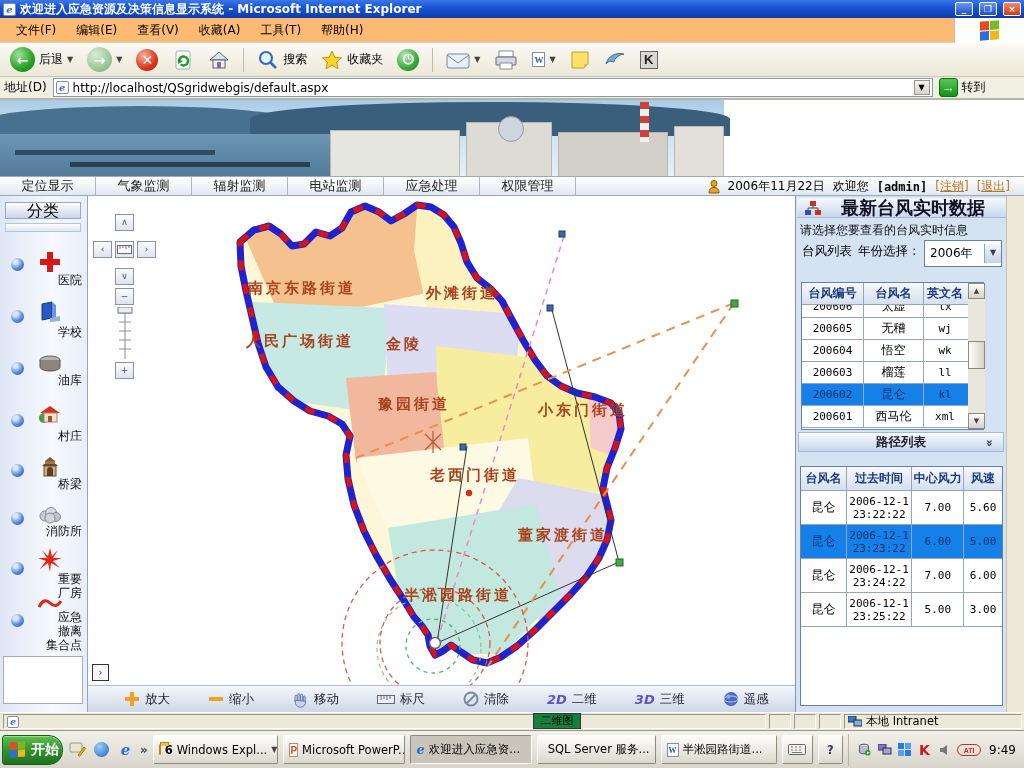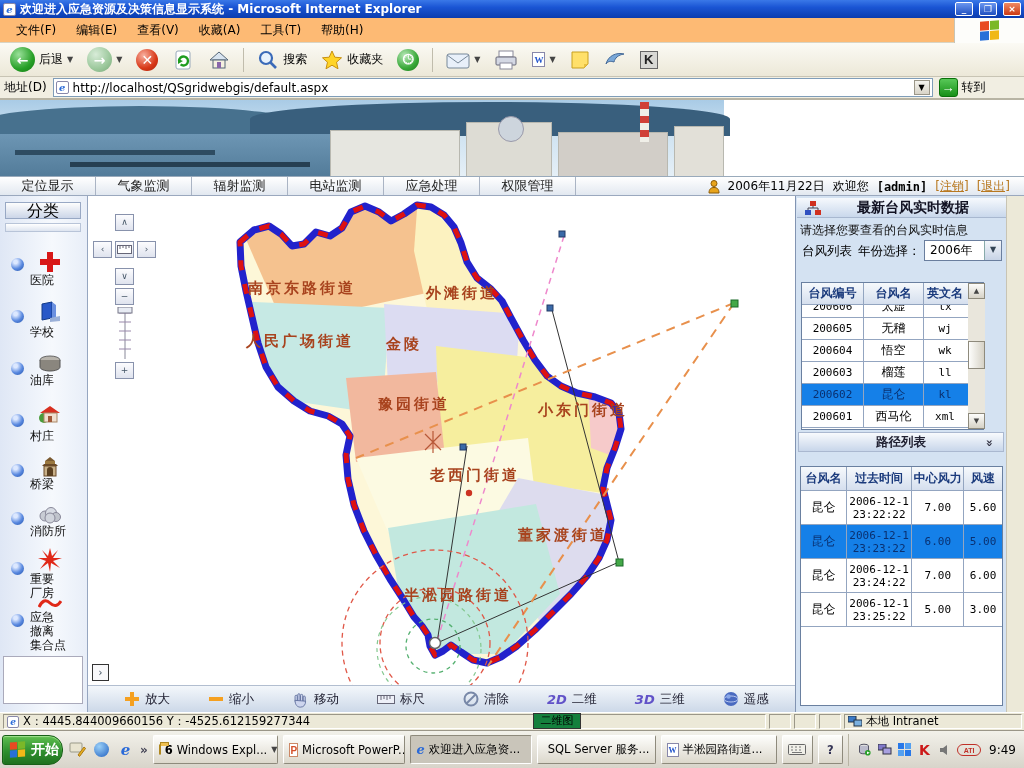--- a/index.html
+++ b/index.html
@@ -62,41 +62,41 @@
 
 #sidebar{left:0;top:196px;width:88px;height:516px;background:linear-gradient(90deg,#dfe7f5,#f6f9fd 60%,#e8eef8);
   border-right:1px solid #96a6c0}
 #sbhead{left:5px;top:6px;width:76px;height:17px;background:linear-gradient(180deg,#fdfdfd,#ccd6e8);
   border:1px solid #98a8c4;text-align:center;font-size:16px;line-height:15px}
 #sbhead2{left:5px;top:27px;width:76px;height:9px;background:linear-gradient(180deg,#fff,#dde4f0);border:1px solid #b8c4d8}
 .sbitem{position:absolute;left:0;width:88px;display:flex;align-items:center}
 .bullet{position:absolute;left:11px;width:13px;height:13px;border-radius:50%;
   background:radial-gradient(circle at 35% 30%,#dce8ff 15%,#5b8ae0 55%,#1c4ea8)}
 .sbicon{position:absolute;left:38px;width:24px;height:24px}
-.sblabel{position:absolute;left:30px;width:52px;text-align:left;font-size:12px;line-height:13px;color:#111}
+.sblabel{position:absolute;left:30px;width:52px;text-align:right;font-size:12px;line-height:13px;color:#111}
 #sbbox{left:3px;top:460px;width:80px;height:48px;background:#fff;border:1px solid #aab}
 
 #maparea{left:88px;top:196px;width:707px;height:489px;background:#fff;overflow:hidden}
 .panbtn{position:absolute;width:19px;height:17px;background:linear-gradient(180deg,#fcfcfe,#dfe3ee);
   border:1px solid #8892ac;color:#456;font-size:9px;text-align:center;line-height:15px}
 #expandbtn{position:absolute;left:4px;top:468px;width:17px;height:17px;background:#f8f8fa;border:1px solid #333;
   text-align:center;font-size:10px;line-height:15px;color:#345}
 #maptoolbar{left:88px;top:685px;width:707px;height:27px;background:linear-gradient(180deg,#f3f7fb,#ccd8e8);
   border-top:1px solid #b2bed0;display:flex;align-items:center;gap:38px;padding-left:36px}
 .mtb{display:flex;align-items:center;gap:5px;font-size:12.5px;color:#223}
 .mtb .pfx{font-weight:bold;font-style:italic;color:#6152c8;font-size:13px}
 
 #rpanel{left:795px;top:196px;width:211px;height:516px;background:#d4e2f2;border-left:1px solid #8294b2;font-size:12px}
 #rphead{left:1px;top:2px;width:209px;height:20px;background:linear-gradient(180deg,#f6f9fd,#c9d8ec);
   border-bottom:1px solid #a8b8d0;display:flex;align-items:center;gap:10px;padding:0 8px}
-#rphead .t{margin-left:26px;font-weight:bold;color:#112;font-size:14px}
+#rphead .t{margin-left:10px;font-weight:bold;color:#112;font-size:18px}
 #rpprompt{left:4px;top:26px;font-size:12px;color:#111}
 #rplist{left:6px;top:47px;font-size:12.5px}
 #rpyear{left:62px;top:47px;font-size:12.5px}
-#yearsel{left:128px;top:44px;width:78px;height:21px;background:#fff;border:1px solid #6a7e9e;display:flex;align-items:center}
+#yearsel{left:128px;top:44px;width:78px;height:27px;background:#fff;border:1px solid #6a7e9e;display:flex;align-items:center}
 #yearsel .v{flex:1;padding-left:5px;font-size:12px}
 #yearsel .dd{width:17px;height:19px;background:linear-gradient(180deg,#f2f5fa,#c8d4e6);border-left:1px solid #8aa;
   text-align:center;font-size:8px;line-height:18px;color:#345}
 .trow{display:flex;border-bottom:1px solid #93a5c0;background:#fff}
 .trow.hdr{background:linear-gradient(180deg,#f6f9fc,#d5dfee);font-weight:bold;color:#1a3a7c}
 .trow div{border-right:1px solid #93a5c0;display:flex;align-items:center;justify-content:center;text-align:center}
 .trow div:last-child{border-right:none}
 .trow.sel{background:#1580e8;color:#0a3070}
 .mono{font-family:"DejaVu Sans Mono","Liberation Mono",monospace;font-size:11px}
 .t1r{height:22px}.t1c1{width:62px}.t1c2{width:60px}.t1c3{width:42px}
@@ -631,21 +631,20 @@
         <div class="t2c4 mono">3.00</div>
       </div>
     </div>
   </div>
 
   <div id="redge" class="abs"></div>
 
   <div id="statusbar" class="abs">
     <span class="pane" style="width:560px">
       <span class="ie-pageicon" style="width:12px;height:12px;line-height:10px;font-size:9px">e</span>
-      <span>X：4445.844009660156 Y：-4525.612159277344</span>
     </span>
     <span class="pane" style="width:200px"></span>
     <span class="pane" style="width:22px"></span>
     <span class="pane" style="width:22px"></span>
     <span class="pane" style="width:22px"></span>
     <span class="pane" style="flex:1;margin-right:2px">
       <svg width="14" height="12" viewBox="0 0 14 12">
         <rect x="0" y="0" width="8" height="6" fill="#3a7ac8" stroke="#234"></rect>
         <rect x="6" y="4" width="8" height="6" fill="#7ab0e0" stroke="#234"></rect>
       </svg>

